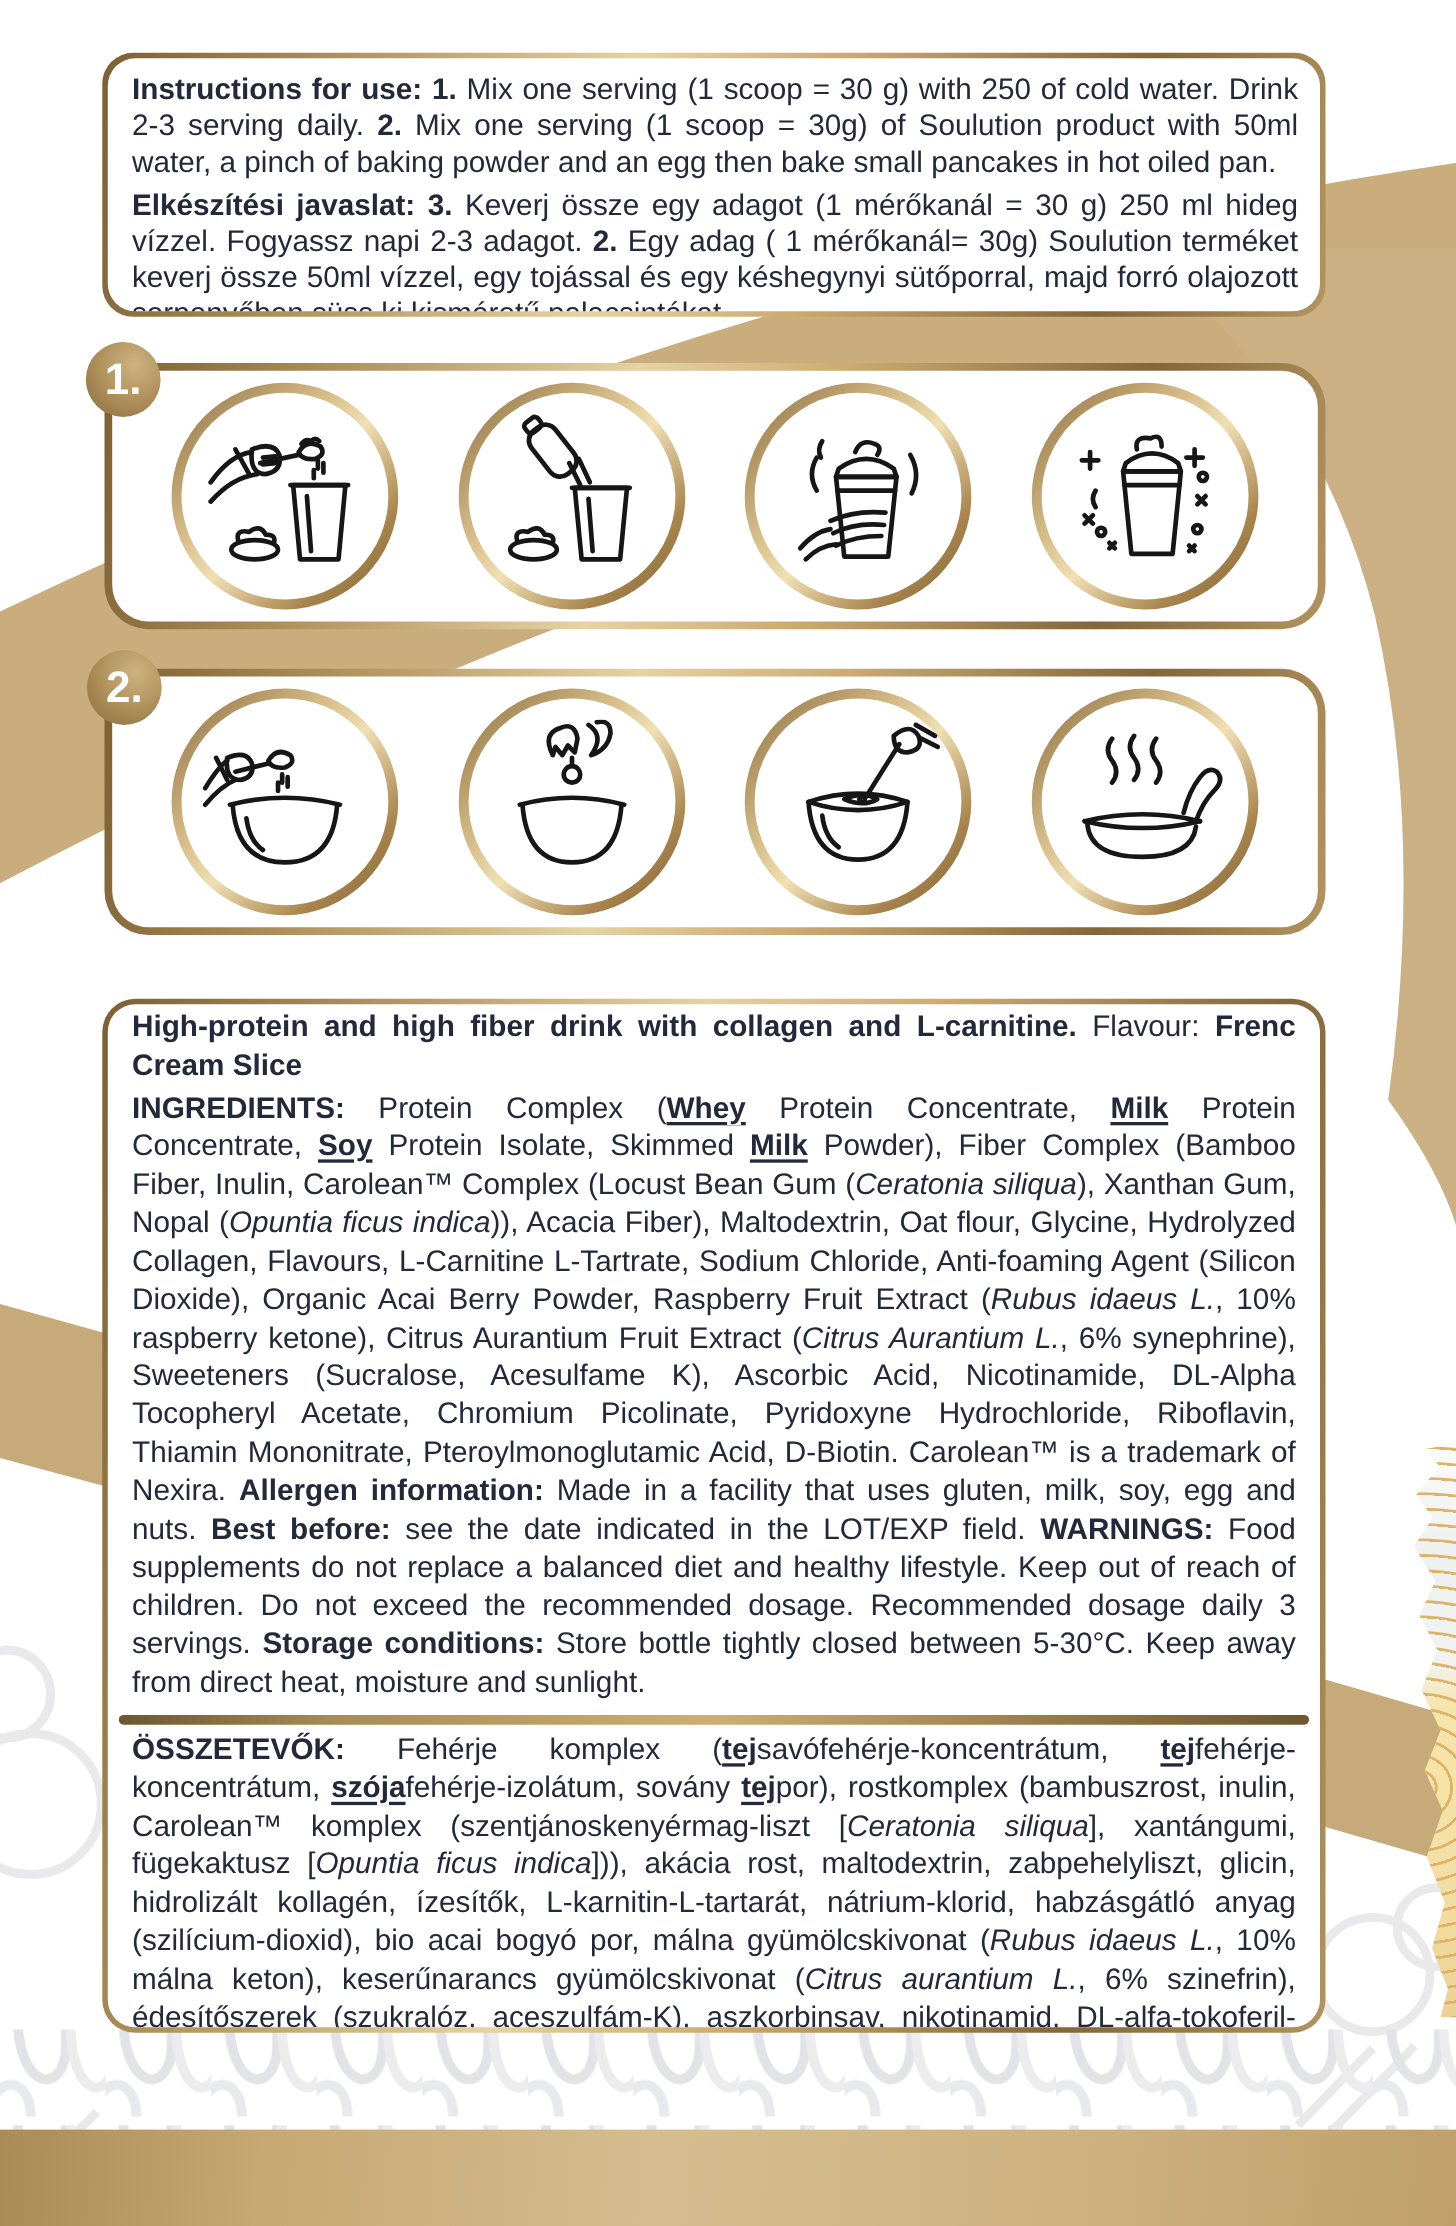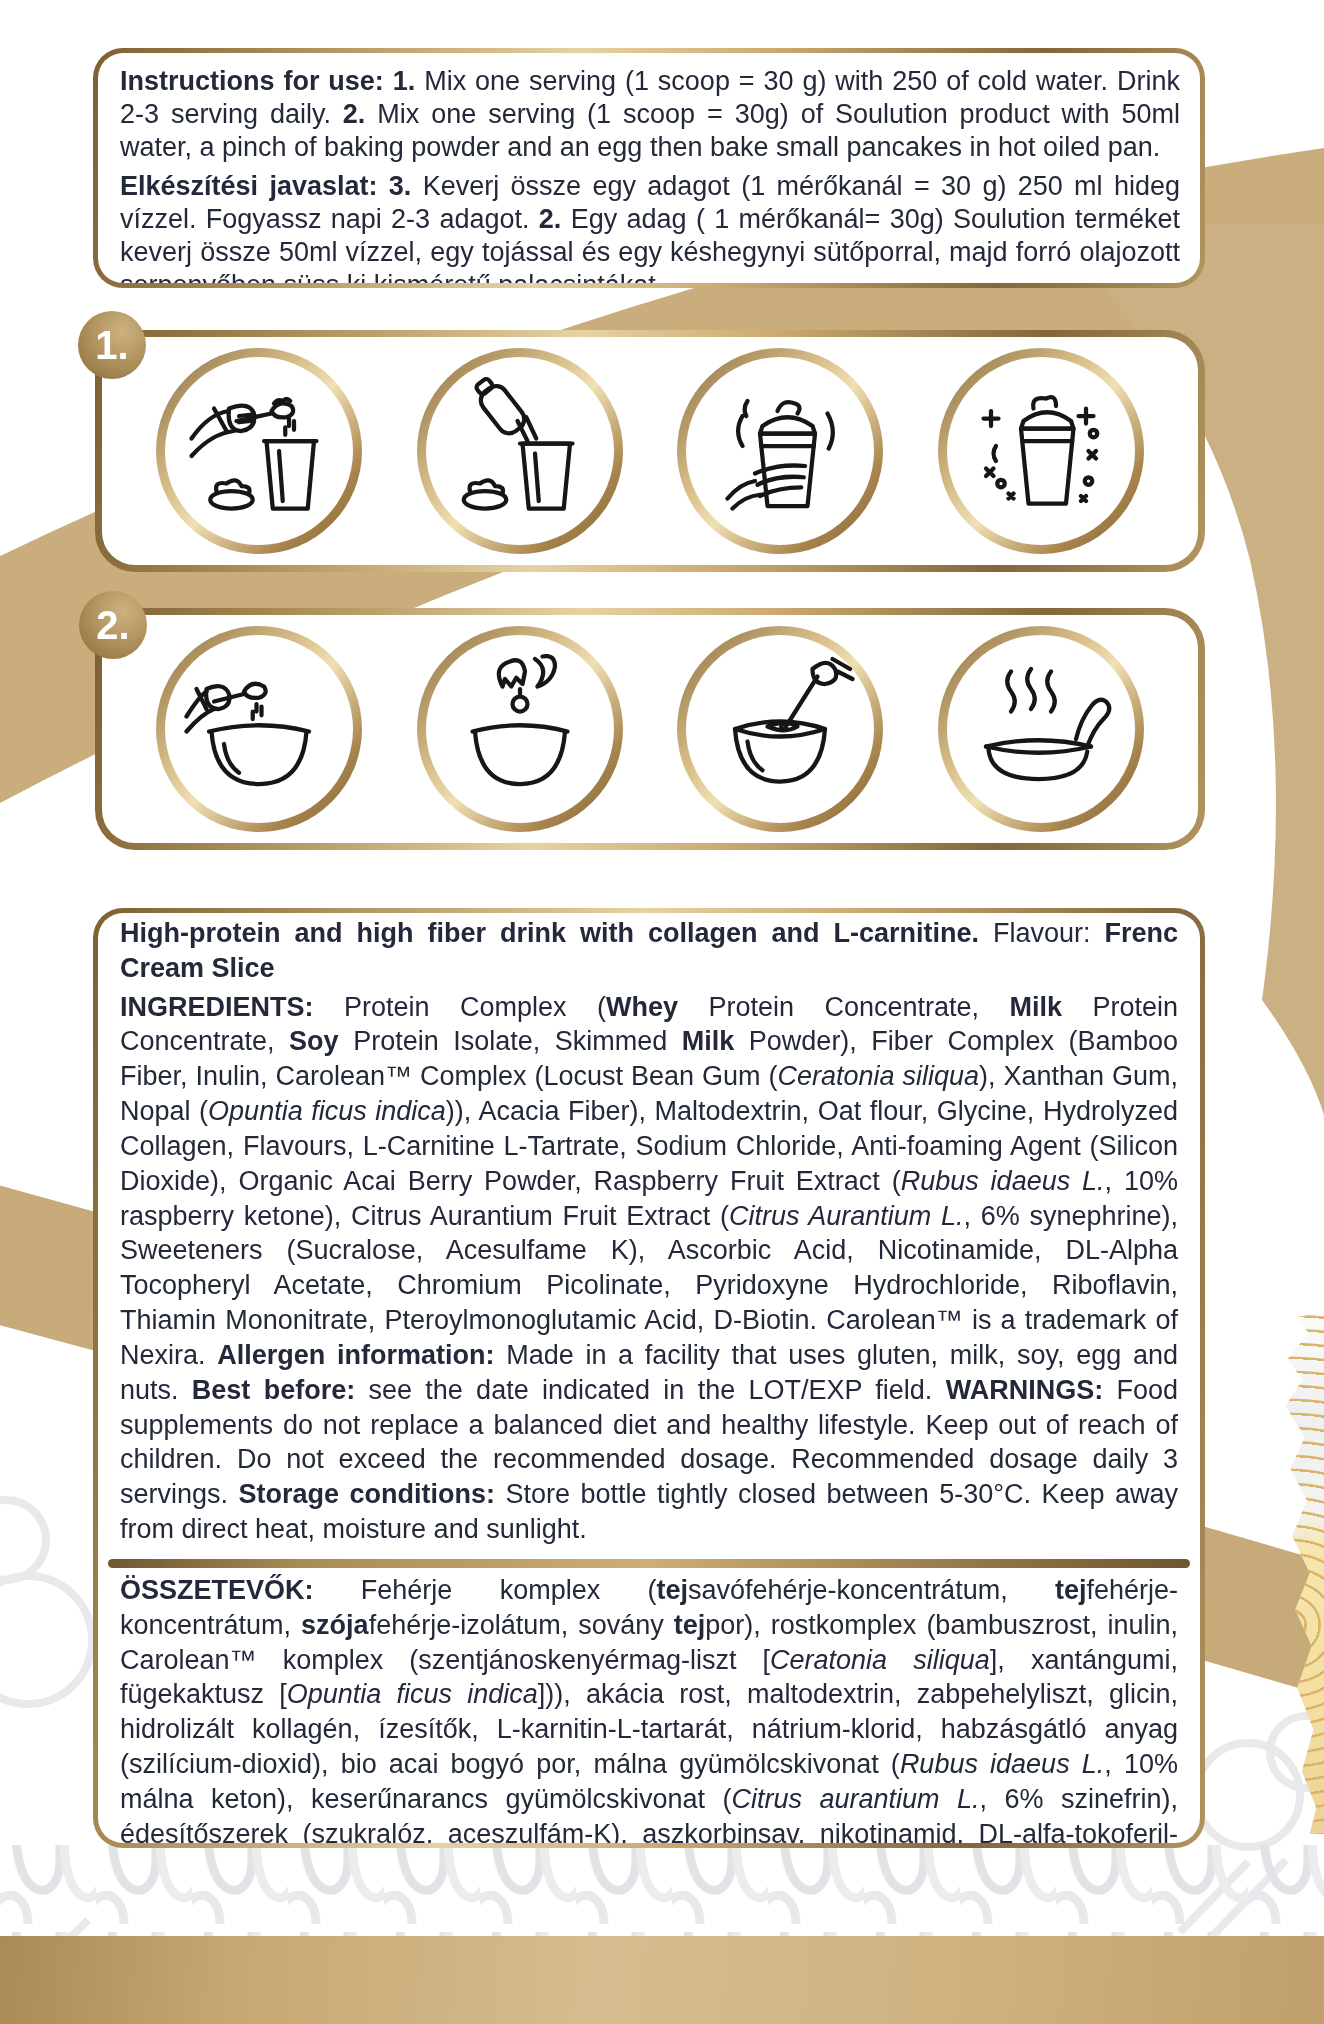--- a/index.html
+++ b/index.html
@@ -25,21 +25,21 @@
   .picto{width:206px;height:206px;border-radius:50%;padding:9px;box-sizing:border-box;
          background:linear-gradient(135deg,#8a6c3e 0%,#d9c08b 38%,#f0e0b4 52%,#a9854d 78%,#7d6134 100%);}
   .picto-inner{width:100%;height:100%;border-radius:50%;background:#fff;display:flex;align-items:center;justify-content:center;}
   .picto svg{width:150px;height:150px;stroke:#161616;stroke-width:3.4;fill:none;stroke-linecap:round;stroke-linejoin:round;}
   
   .sect{padding:3px 22px 10px 22px;font-size:27px;line-height:1.29;text-align:justify;}
   .sect .head{margin:0 0 4px 0;}
   .divider{height:9px;margin:2px 10px;border-radius:5px;
            background:linear-gradient(90deg,#6f5630,#a98b55 18%,#cfae74 50%,#8a6c3e 86%,#6f5630);}
   .b{font-weight:700;}
-  .u{text-decoration-thickness:3px;text-underline-offset:4px;}
+  .u{text-decoration:underline;text-decoration-thickness:3px;text-underline-offset:4px;}
   .i{font-style:italic;}
   
   .gold-band{position:absolute;left:0;top:1936px;width:1324px;height:88px;z-index:1;
              background:linear-gradient(95deg,#a98b58 0%,#c6a873 18%,#d5bd8f 45%,#cfb482 70%,#bfa06c 100%);}
   .cake{position:absolute;left:1276px;top:1312px;width:48px;height:522px;z-index:1;
         background:
           repeating-radial-gradient(circle at 30% 60%,#dcb469 0 2px,transparent 3px 14px),
           linear-gradient(#fbfbf9 0%,#eef0ef 20%,#f2f3f1 38%,#f6e5ab 46%,#f3dfa3 75%,#ecd294 100%);
         clip-path:polygon(100% 0,42% 1%,68% 4%,24% 9%,55% 13%,20% 18%,60% 24%,30% 30%,64% 36%,34% 43%,70% 50%,40% 57%,74% 64%,44% 72%,78% 80%,54% 88%,84% 95%,70% 100%,100% 100%);}
 </style>
@@ -73,21 +73,21 @@
       <path d="M 16 1992 L 88 1920"></path>
     </g>
 
     <rect x="0" y="1845" width="1324" height="92" fill="url(#waves)"></rect>
   </svg>
 
   <div class="gold-band"></div>
 
   <div class="cake"></div>
 
-  <div class="frame" style="left:93px;top:48px;width:1112px;height:240px;">
+  <div class="frame" style="left:93px;top:48px;width:1112px;height:240px;border-radius:28px;">
     <div class="frame-inner">
       <div class="instr">
         <p><span class="b">Instructions for use: 1.</span><span> Mix one serving (1 scoop = 30 g) with 250 of cold water. Drink 2-3 serving daily. </span><span class="b">2.</span><span> Mix one serving (1 scoop = 30g) of Soulution product with 50ml water, a pinch of baking powder and an egg then bake small pancakes in hot oiled pan.</span></p>
         <p><span class="b">Elkészítési javaslat: 3.</span><span> Keverj össze egy adagot (1 mérőkanál = 30 g) 250 ml hideg vízzel. Fogyassz napi 2-3 adagot. </span><span class="b">2.</span><span> Egy adag ( 1 mérőkanál= 30g) Soulution terméket keverj össze 50ml vízzel, egy tojással és egy késhegynyi sütőporral, majd forró olajozott serpenyőben süss ki kisméretű palacsintákat.</span></p>
       </div>
     </div>
   </div>
 
   <div class="frame thick" style="left:95px;top:330px;width:1110px;height:242px;">
     <div class="frame-inner">

